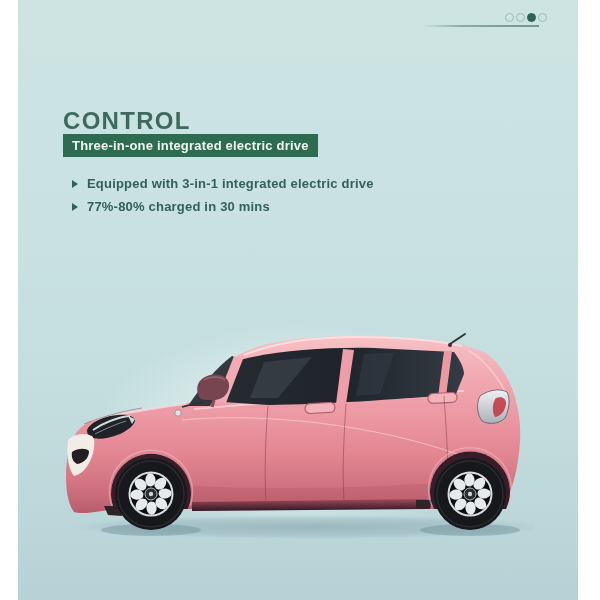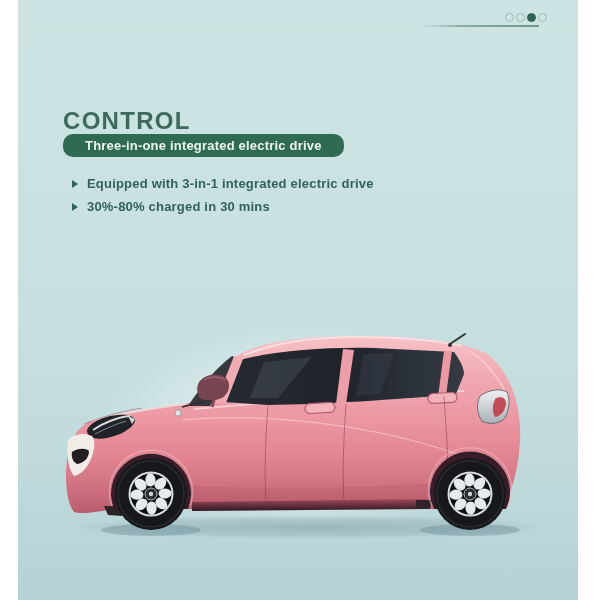--- a/index.html
+++ b/index.html
@@ -9,22 +9,22 @@
          background:linear-gradient(180deg,#cde4e3 0%,#c9e1e1 40%,#c2dcdd 72%,#b6d2d6 100%);}
   .glow{position:absolute;left:28px;top:240px;width:544px;height:330px;pointer-events:none;
         background:radial-gradient(ellipse 52% 46% at 50% 58%,rgba(241,249,247,0.85) 0%,rgba(241,249,247,0.35) 45%,rgba(241,249,247,0) 72%);}
   .dots{position:absolute;top:13px;left:505px;display:flex;gap:2px;}
   .dot{width:9px;height:9px;border-radius:50%;border:1.5px solid #9bbcb5;box-sizing:border-box;background:transparent;}
   .dot.active{background:#2e6354;border-color:#2e6354;}
   .pag-line{position:absolute;top:25px;left:422px;width:117px;height:1.5px;
             background:linear-gradient(90deg,rgba(111,150,143,0) 0%,rgba(111,150,143,0.75) 35%,#6f968f 100%);}
   .title{position:absolute;left:63px;top:107px;margin:0;font-size:24px;font-weight:bold;
          letter-spacing:1.3px;color:#3d6a5c;}
-  .badge{position:absolute;left:63px;top:134px;height:23px;line-height:23px;padding:0 22px;
-         background:#2f6b51;color:#eef6f1;font-size:13px;font-weight:bold;letter-spacing:0.2px;border-radius:10px;}
+  .badge{position:absolute;left:63px;top:134px;height:23px;line-height:23px;padding:0 9px;
+         background:#2f6b51;color:#eef6f1;font-size:13px;font-weight:bold;letter-spacing:0.2px;}
   .bullets{position:absolute;left:64px;top:176px;margin:0;padding:0;list-style:none;}
   .bullets li{display:flex;align-items:center;gap:9px;margin-bottom:8px;
               font-size:13px;font-weight:bold;color:#33615a;letter-spacing:0.2px;padding-left:8px;}
   .tri{width:0;height:0;border-left:6px solid #2e6354;border-top:4.5px solid transparent;
        border-bottom:4.5px solid transparent;flex:0 0 auto;}
   .car-wrap{position:absolute;left:64px;top:330px;width:470px;height:215px;}
   .car-wrap svg{display:block;width:470px;height:215px;}
 </style>
 </head>
 <body>
@@ -44,21 +44,21 @@
   <h1 class="title">CONTROL</h1>
   <div class="badge">Three-in-one integrated electric drive</div>
 
   <ul class="bullets">
     <li>
       <span class="tri"></span>
       <span>Equipped with 3-in-1 integrated electric drive</span>
     </li>
     <li>
       <span class="tri"></span>
-      <span>30%-80% charged in 30 mins</span>
+      <span>77%-80% charged in 30 mins</span>
     </li>
   </ul>
 
   <div class="car-wrap">
     <svg viewBox="0 0 470 215" xmlns="http://www.w3.org/2000/svg">
       <defs>
         <linearGradient id="bodyGrad" x1="0" y1="0" x2="0" y2="1">
           <stop offset="0" stop-color="#f6c2c6"></stop>
           <stop offset="0.22" stop-color="#f1aab2"></stop>
           <stop offset="0.46" stop-color="#ec98a3"></stop>

